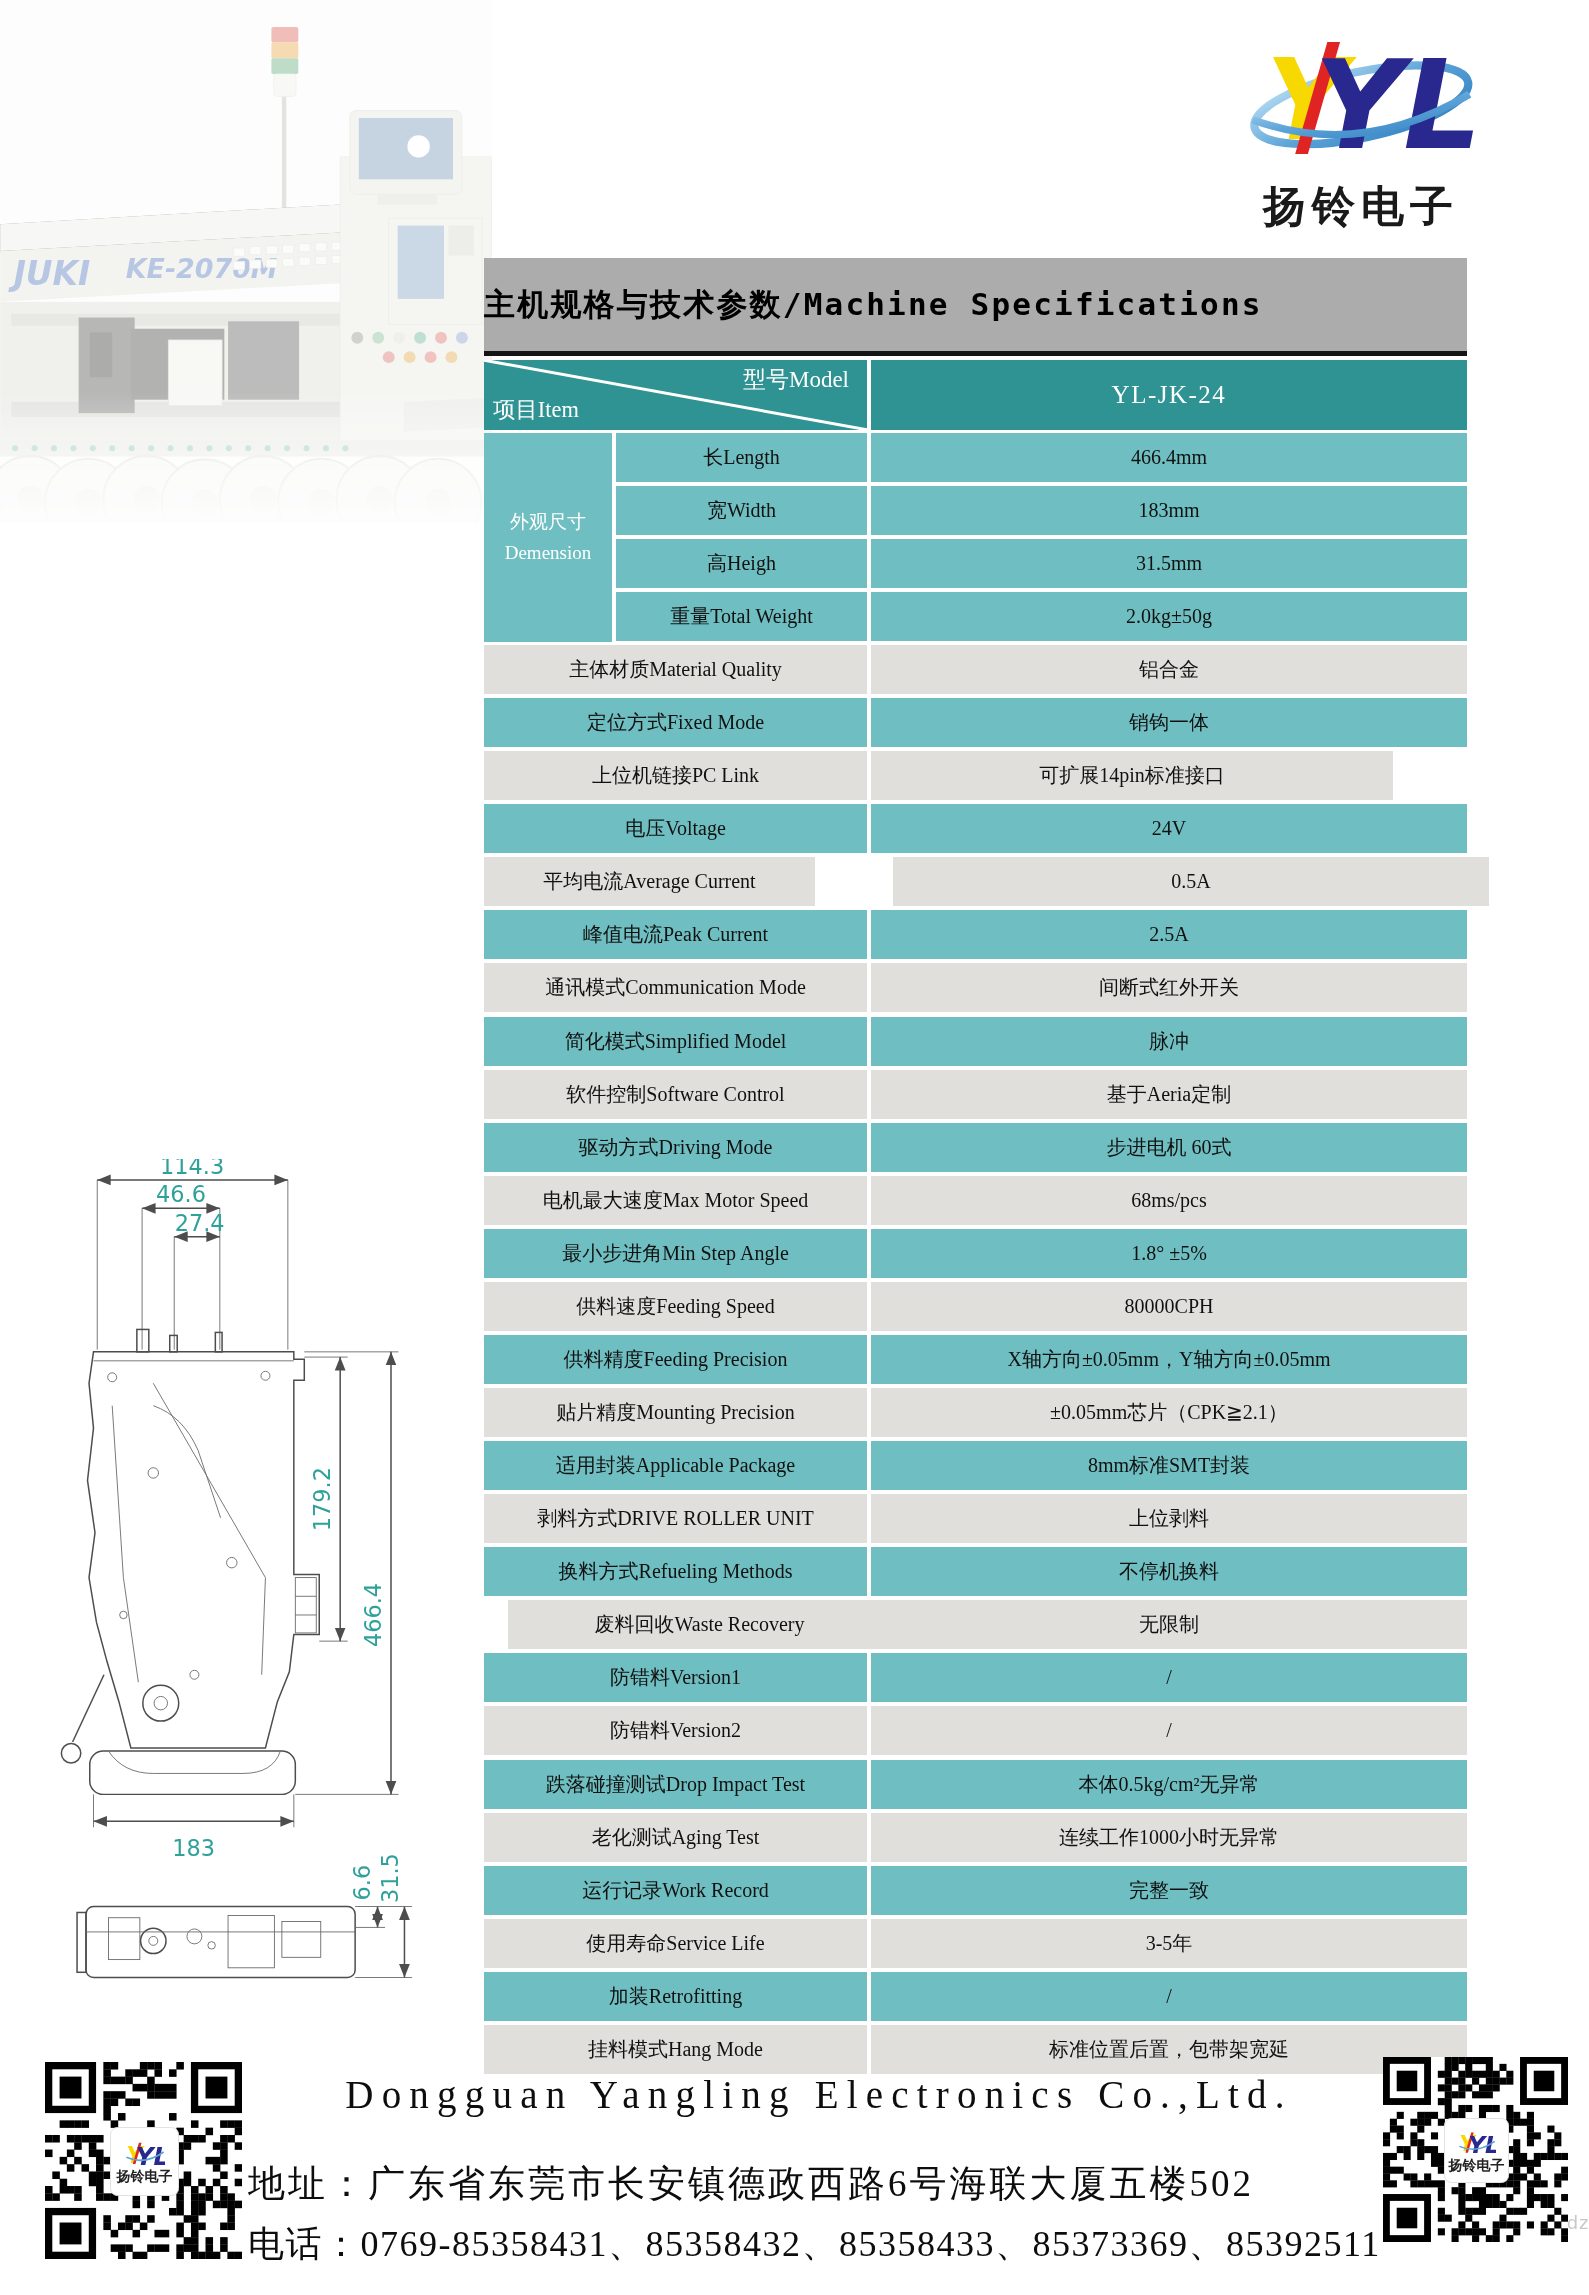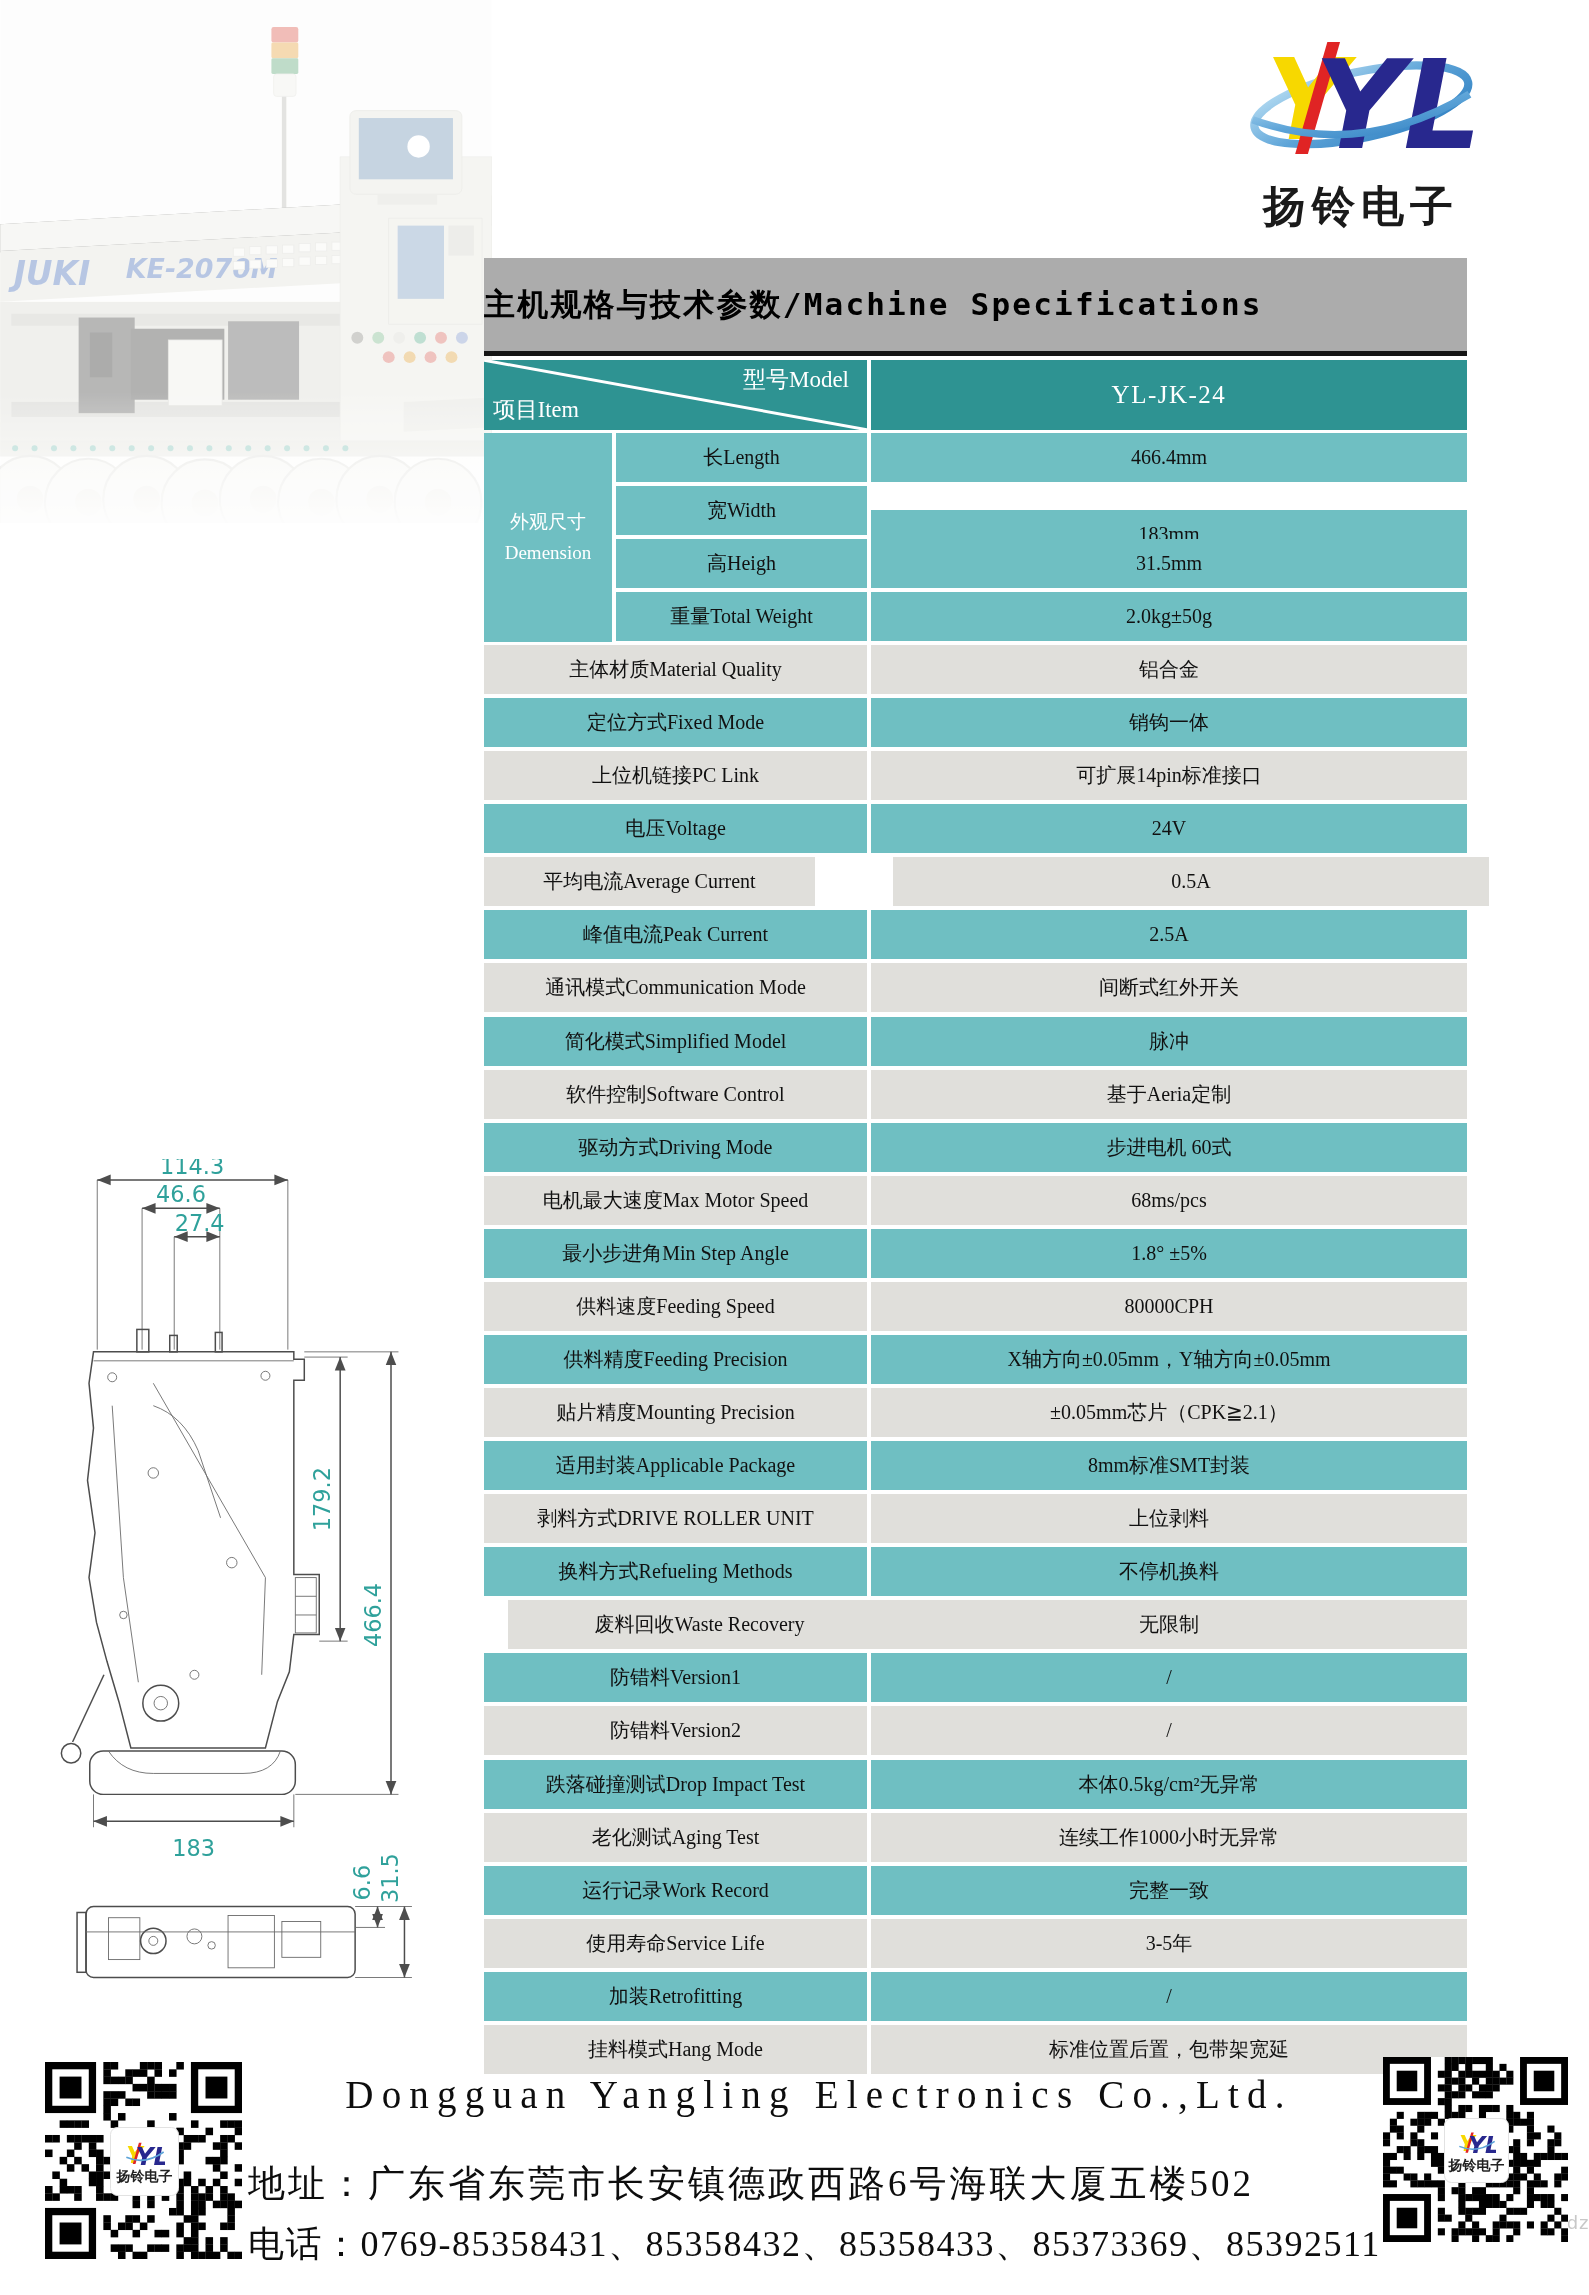--- a/index.html
+++ b/index.html
@@ -210,31 +210,31 @@
   </div>
 
   <div class="abs" id="rows-layer" style="left:0;top:0;width:1589px;height:2295px;">
       <div class="cell tone-teal dim-group" style="left: 484px; top: 433px; width: 128px; height: 209px;">
         <div>外观尺寸</div>
         <div>Demension</div>
       </div>
       <div class="cell tone-teal" style="left: 616px; top: 433px; width: 251px; height: 49px;">长Length</div>
       <div class="cell tone-teal" style="left: 871px; top: 433px; width: 596px; height: 49px;">466.4mm</div>
       <div class="cell tone-teal" style="left: 616px; top: 486px; width: 251px; height: 49px;">宽Width</div>
-      <div class="cell tone-teal" style="left: 871px; top: 486px; width: 596px; height: 49px; margin-top: 24px;">183mm</div>
+      <div class="cell tone-teal" style="left: 871px; top: 486px; width: 596px; height: 49px;">183mm</div>
       <div class="cell tone-teal" style="left: 616px; top: 539px; width: 251px; height: 49px;">高Heigh</div>
       <div class="cell tone-teal" style="left: 871px; top: 539px; width: 596px; height: 49px;">31.5mm</div>
       <div class="cell tone-teal" style="left: 616px; top: 592px; width: 251px; height: 49px;">重量Total Weight</div>
       <div class="cell tone-teal" style="left: 871px; top: 592px; width: 596px; height: 49px;">2.0kg±50g</div>
       <div class="cell tone-gray" style="left: 484px; top: 645px; width: 383px; height: 49px;">主体材质Material Quality</div>
       <div class="cell tone-gray" style="left: 871px; top: 645px; width: 596px; height: 49px;">铝合金</div>
       <div class="cell tone-teal" style="left: 484px; top: 698px; width: 383px; height: 49px;">定位方式Fixed Mode</div>
       <div class="cell tone-teal" style="left: 871px; top: 698px; width: 596px; height: 49px;">销钩一体</div>
       <div class="cell tone-gray" style="left: 484px; top: 751px; width: 383px; height: 49px;">上位机链接PC Link</div>
-      <div class="cell tone-gray" style="left: 871px; top: 751px; width: 596px; height: 49px;">可扩展14pin标准接口</div>
+      <div class="cell tone-gray" style="left: 871px; top: 751px; width: 522px; height: 49px;">可扩展14pin标准接口</div>
       <div class="cell tone-teal" style="left: 484px; top: 804px; width: 383px; height: 49px;">电压Voltage</div>
       <div class="cell tone-teal" style="left: 871px; top: 804px; width: 596px; height: 49px;">24V</div>
       <div class="cell tone-gray" style="left: 484px; top: 857px; width: 331px; height: 49px;">平均电流Average Current</div>
       <div class="cell tone-gray" style="left: 871px; top: 857px; width: 596px; height: 49px; margin-left: 22px;">0.5A</div>
       <div class="cell tone-teal" style="left: 484px; top: 910px; width: 383px; height: 49px;">峰值电流Peak Current</div>
       <div class="cell tone-teal" style="left: 871px; top: 910px; width: 596px; height: 49px;">2.5A</div>
       <div class="cell tone-gray" style="left: 484px; top: 963px; width: 383px; height: 49px;">通讯模式Communication Mode</div>
       <div class="cell tone-gray" style="left: 871px; top: 963px; width: 596px; height: 49px;">间断式红外开关</div>
       <div class="cell tone-teal" style="left: 484px; top: 1017px; width: 383px; height: 49px;">简化模式Simplified Model</div>
       <div class="cell tone-teal" style="left: 871px; top: 1017px; width: 596px; height: 49px;">脉冲</div>

